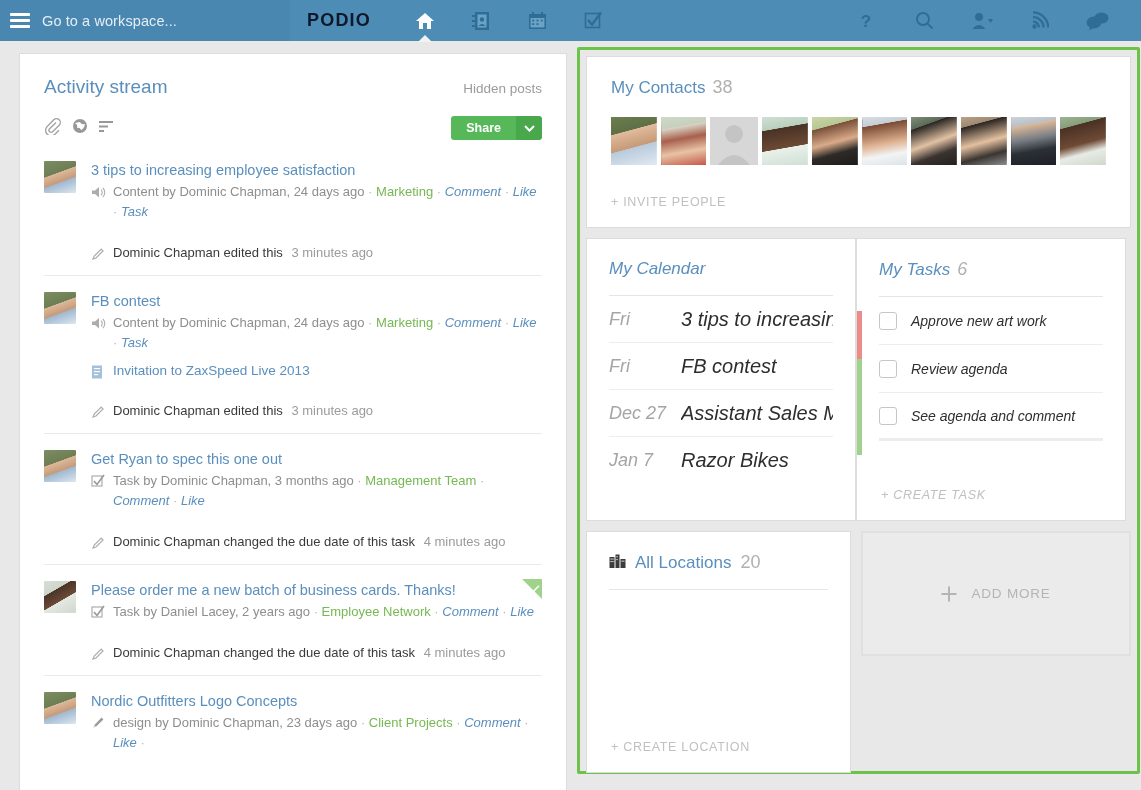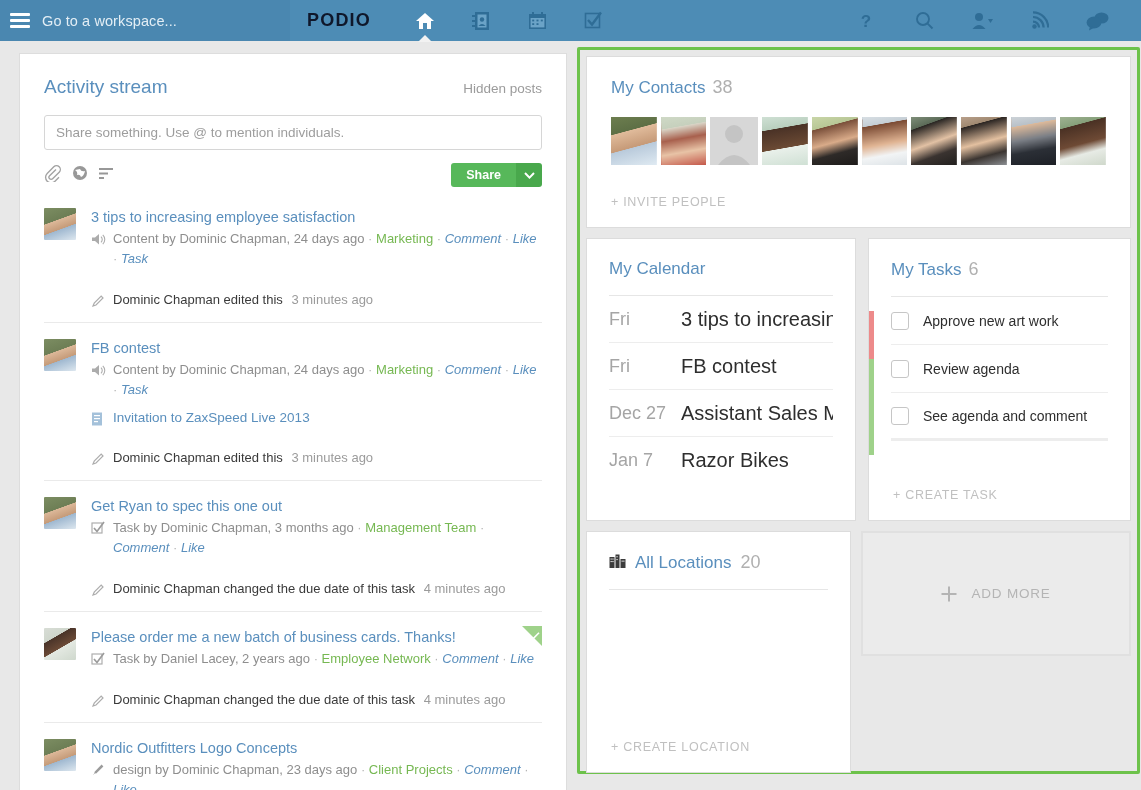--- a/index.html
+++ b/index.html
@@ -105,21 +105,21 @@
   .card { background: #ffffff; border: 1px solid #dcdcdc; }
 
   .card-contacts { height: 172px; padding: 20px 24px 0 24px; position: relative; }
   .card-title { color: #5a8fbd; font-size: 17px; display: flex; align-items: flex-end; gap: 7px; }
   .card-count { color: #b0b0b0; font-size: 18px; }
   .contact-grid { display: flex; gap: 4px; margin-top: 19px; }
   .contact-av { width: 48px; height: 48px; background-size: cover; background-position: center; cursor: pointer; }
   .card-action { position: absolute; left: 24px; bottom: 18px;
     color: #c0c0c0; font-size: 12.5px; letter-spacing: .7px; cursor: pointer; }
 
-  .row2 { display: flex; gap: 12px; margin-top: 10px; }
+  .row2 { display: flex; gap: 0; margin-top: 10px; font-style: italic; }
   .card-cal { width: 270px; height: 283px; padding: 20px 22px 0 22px; position: relative; }
   .card-tasks { width: 270px; height: 283px; padding: 20px 22px 0 22px; position: relative; overflow: hidden; }
 
   .card-rule { height: 1px; background: #e6e6e6; margin-top: 16px; }
   .cal-row { display: flex; align-items: center; height: 47px;
     border-bottom: 1px solid #ededed; cursor: pointer; }
   .cal-row:last-child { border-bottom: none; }
   .cal-day { width: 72px; color: #a5a5a5; font-size: 18px; flex: 0 0 72px; }
   .cal-text { color: #2e2e2e; font-size: 20px; white-space: nowrap; overflow: hidden; }
 
@@ -243,21 +243,20 @@
 
   <div class="left-col">
     <div class="left-inner">
 
       <div class="stream-head">
         <div class="stream-title">Activity stream</div>
         <div class="hidden-posts">Hidden posts</div>
       </div>
 
       <div class="composer">
-        <input class="composer-box" type="text" placeholder="Share something. Use @ to mention individuals." style="">
         <div class="composer-row">
           <div class="comp-icons">
             <span class="ci">
               <svg width="17" height="17" viewBox="0 0 17 17">
                 <path d="M12 4.4 L5.6 10.8 a2.1 2.1 0 0 0 3 3 L15.2 7.2 a3.8 3.8 0 0 0-5.4-5.4 L3.2 8.4 a5.5 5.5 0 0 0 7.8 7.8 L15 12.2" fill="none" stroke="#6a6a6a" stroke-width="1.35"></path>
               </svg>
             </span>
             <span class="ci">
               <svg width="16" height="16" viewBox="0 0 16 16">
                 <circle cx="8" cy="8" r="7" fill="#5a5a5a"></circle>

